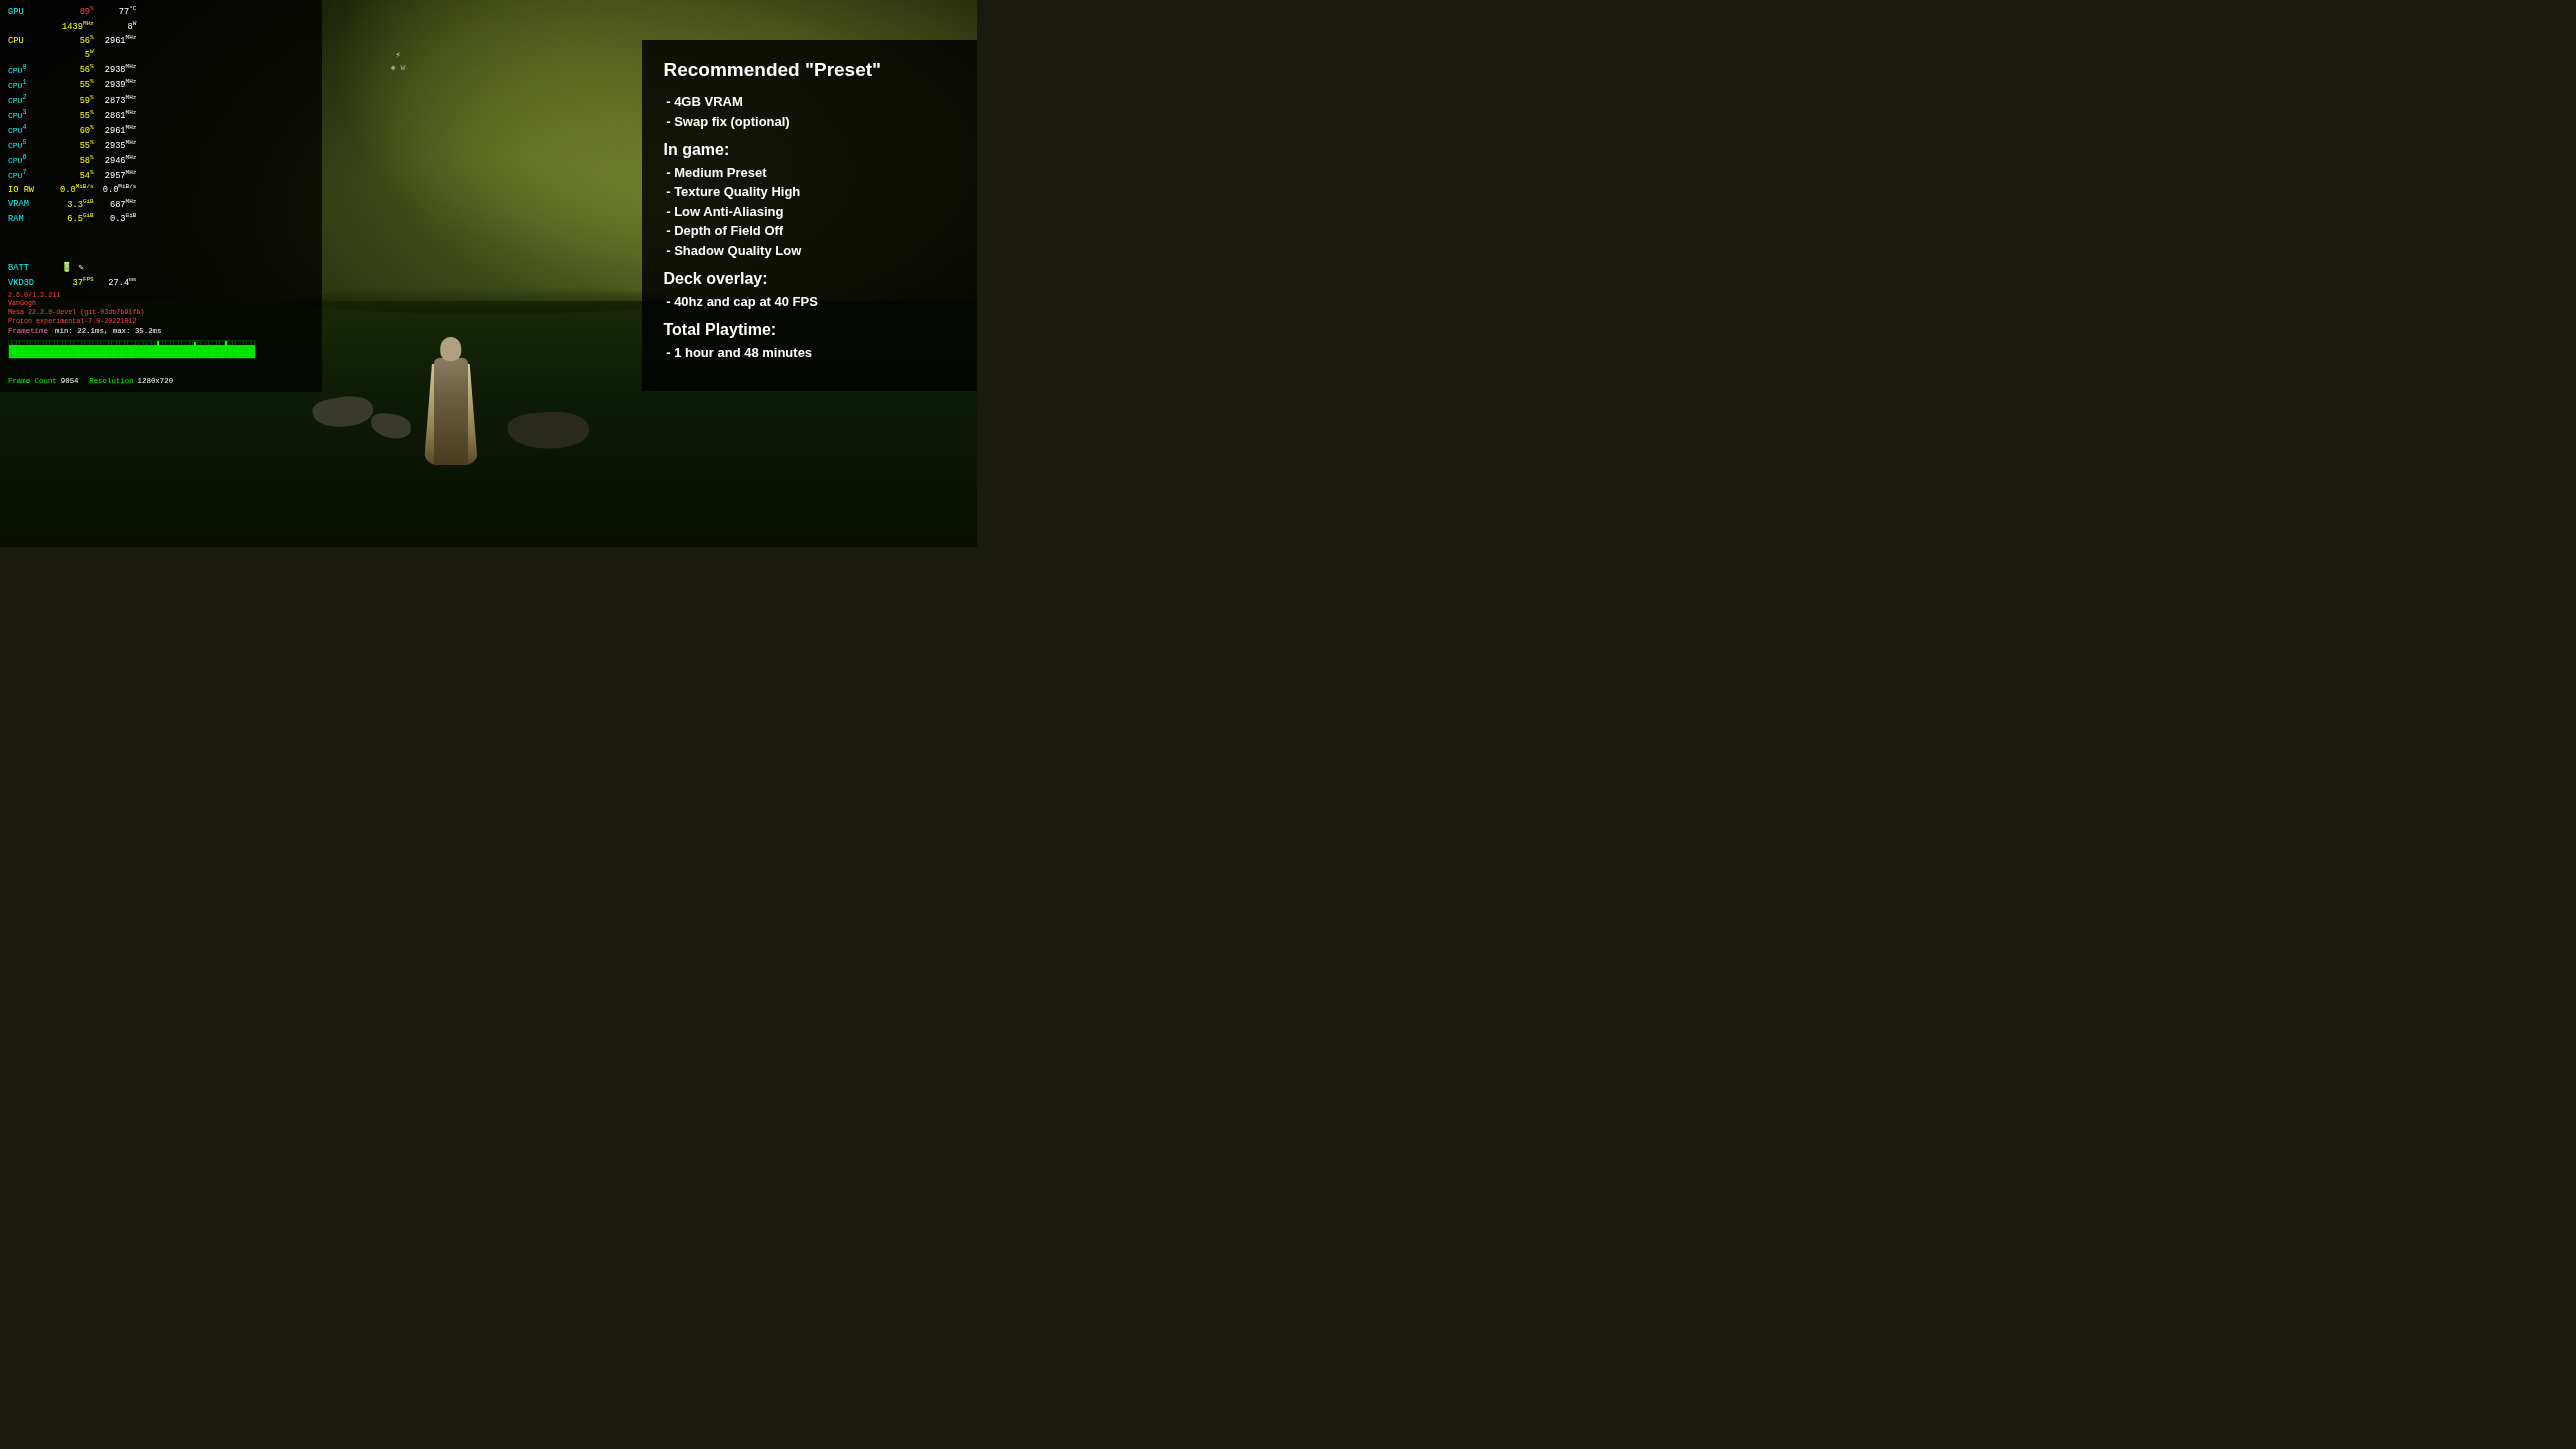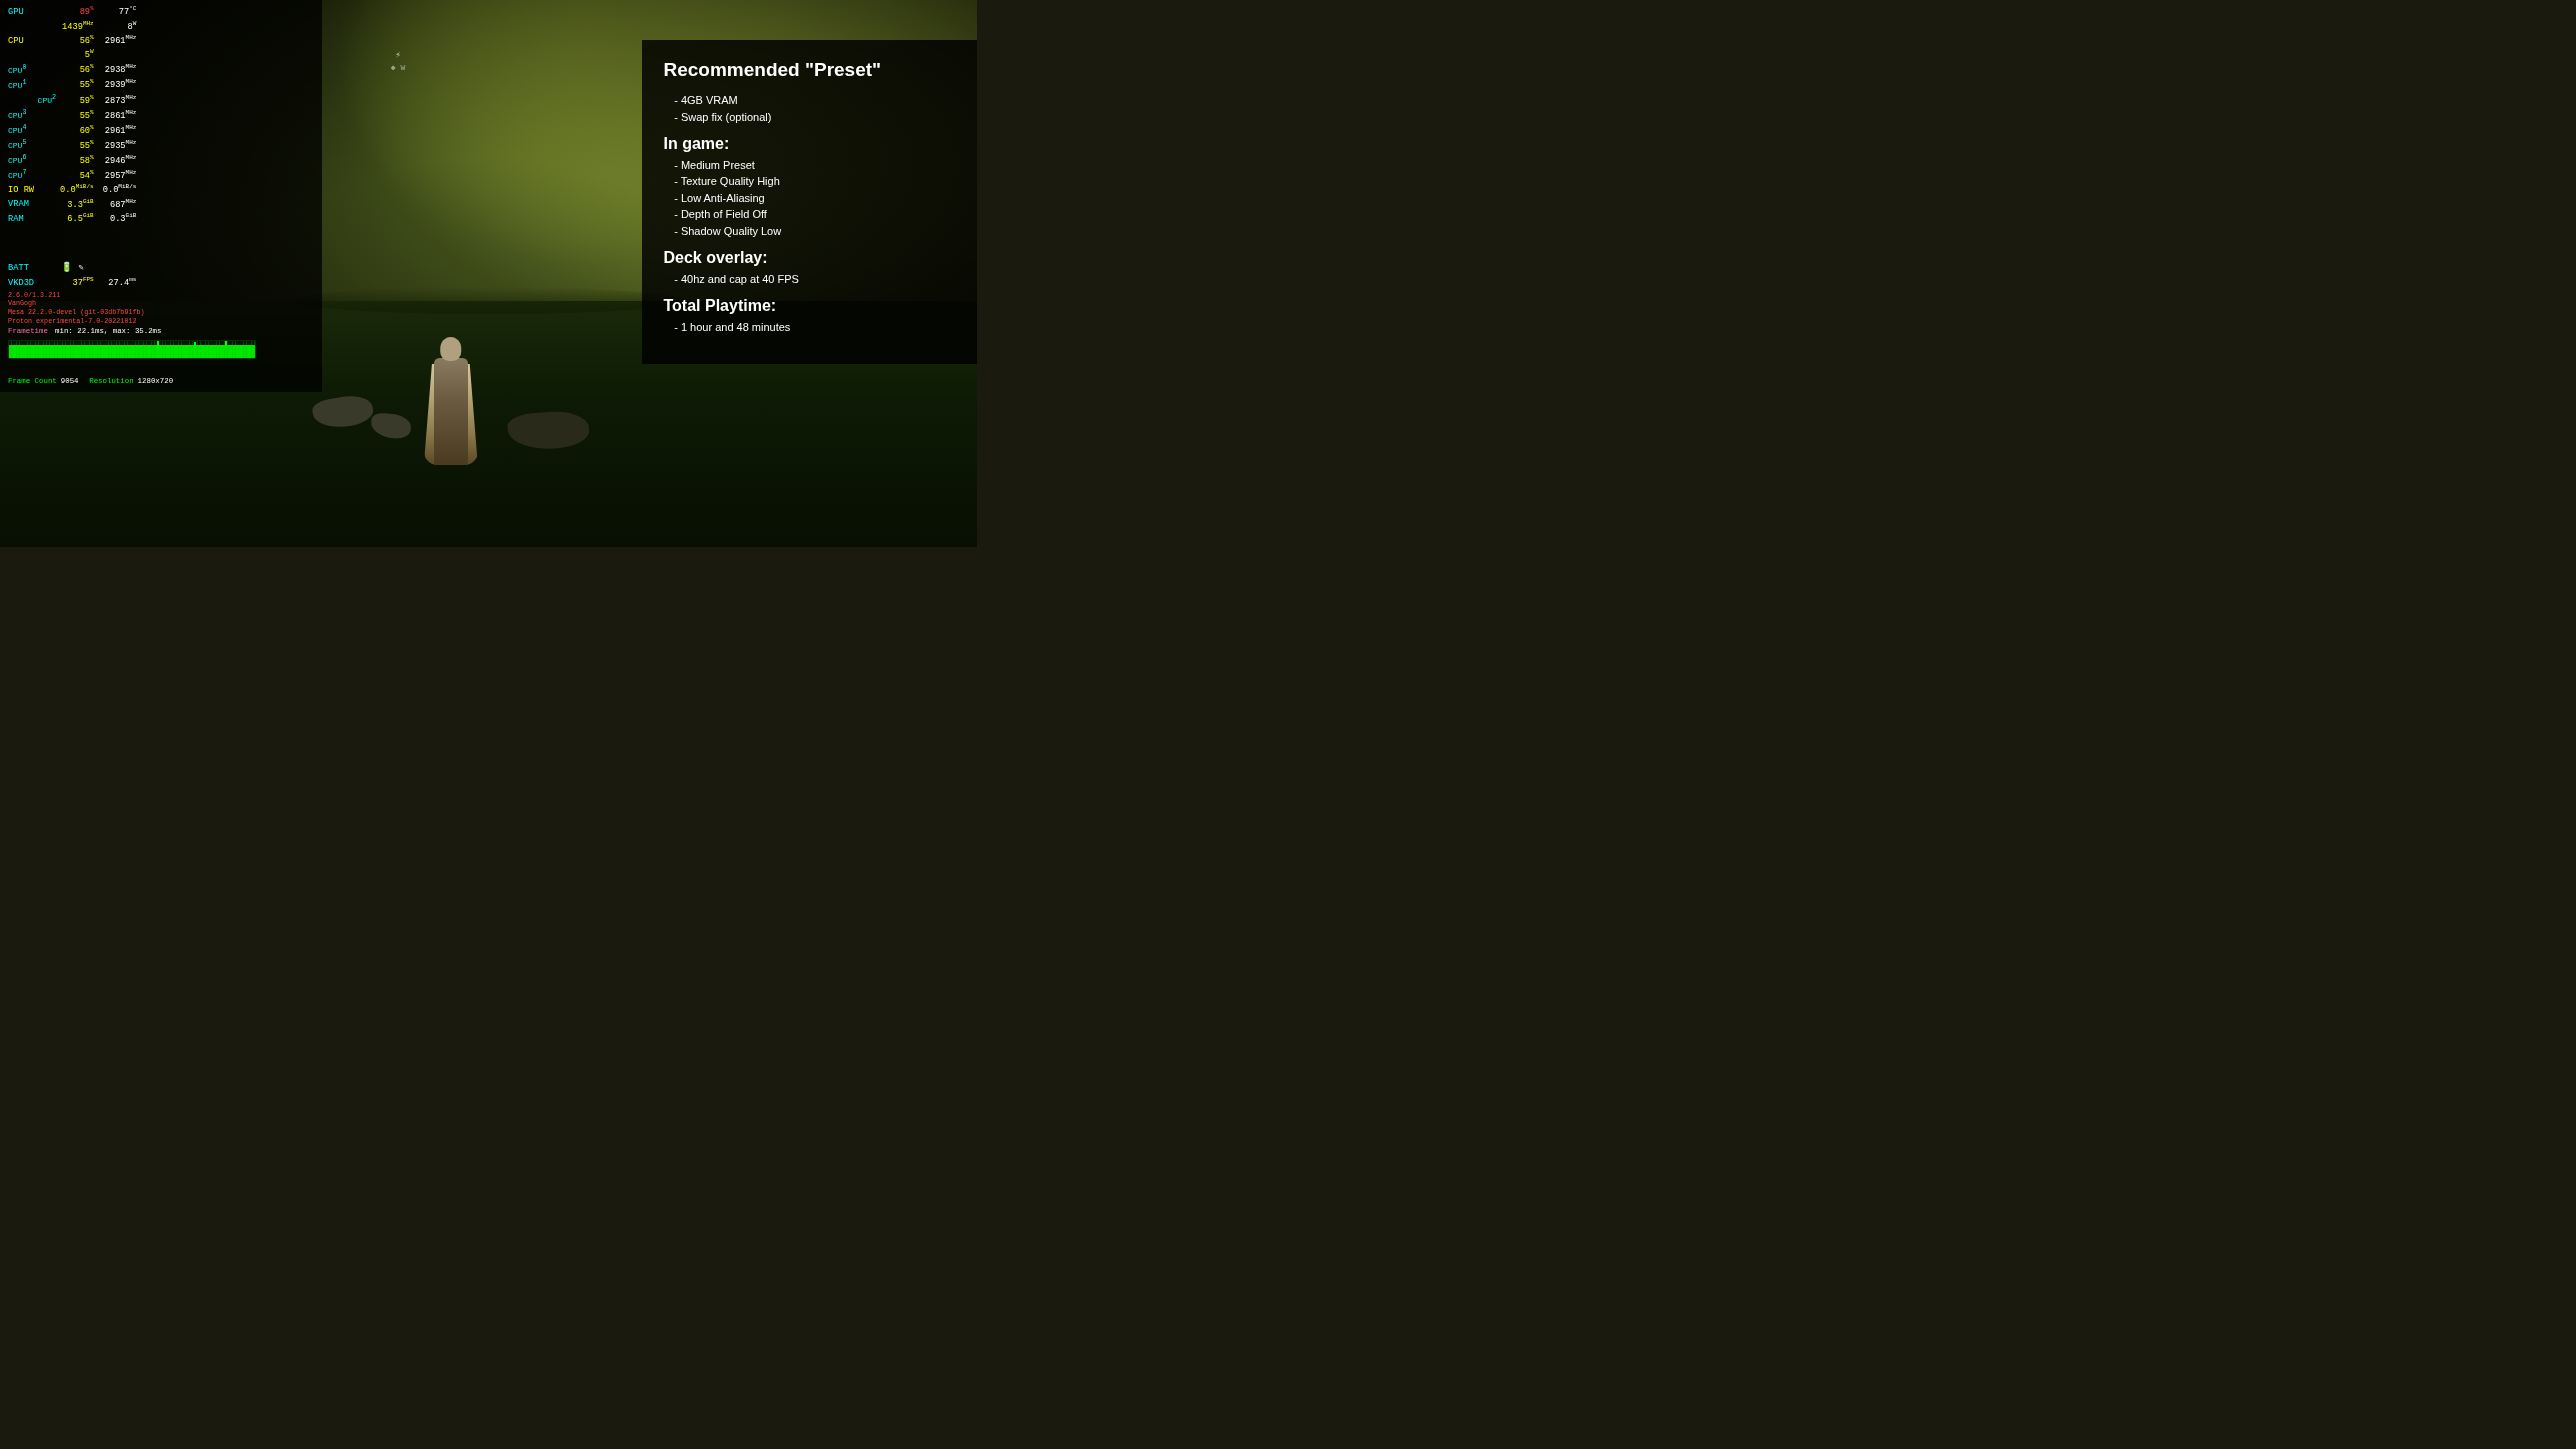--- a/index.html
+++ b/index.html
@@ -212,26 +212,25 @@
     .info-section-title {
       font-family: Arial, sans-serif;
       font-size: 16px;
       font-weight: 900;
       color: #ffffff;
       margin-bottom: 4px;
     }
 
     .info-item {
       font-family: Arial, sans-serif;
-      font-size: 11px;
-      font-weight: 400;
+      font-size: 13px;
+      font-weight: 700;
       color: #ffffff;
       line-height: 1.5;
       padding-left: 2.7px;
-      margin-left: 8px;
     }
 
     
     .character {
       position: absolute;
       bottom: 15%;
       left: 42%;
       z-index: 3;
       width: 81px;
       height: 148px;
@@ -343,21 +342,21 @@
       <span class="hud-label" style="color:#00ffff;font-size:8px;">CPU<sup>0</sup></span>
       <span class="hud-val"><span style="color:#ffff00;">56</span><sup>%</sup></span>
       <span class="hud-val2">2938<sup>MHz</sup></span>
     </div>
     <div class="hud-row">
       <span class="hud-label" style="color:#00ffff;font-size:8px;">CPU<sup>1</sup></span>
       <span class="hud-val"><span style="color:#ffff00;">55</span><sup>%</sup></span>
       <span class="hud-val2">2939<sup>MHz</sup></span>
     </div>
     <div class="hud-row">
-      <span class="hud-label" style="color:#00ffff;font-size:8px;text-align:right;">CPU<sup>2</sup></span>
+      <span class="hud-label" style="color:#00ffff;font-size:8px;">CPU<sup>2</sup></span>
       <span class="hud-val"><span style="color:#ffff00;">59</span><sup>%</sup></span>
       <span class="hud-val2">2873<sup>MHz</sup></span>
     </div>
     <div class="hud-row">
       <span class="hud-label" style="color:#00ffff;font-size:8px;">CPU<sup>3</sup></span>
       <span class="hud-val"><span style="color:#ffff00;">55</span><sup>%</sup></span>
       <span class="hud-val2">2861<sup>MHz</sup></span>
     </div>
     <div class="hud-row">
       <span class="hud-label" style="color:#00ffff;font-size:8px;">CPU<sup>4</sup></span>

